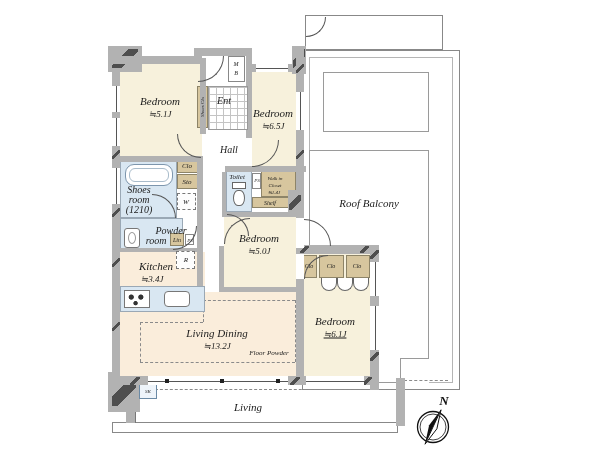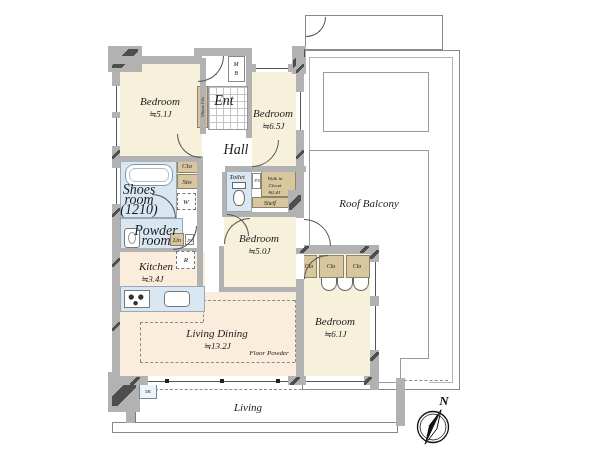--- a/index.html
+++ b/index.html
@@ -47,21 +47,21 @@
      radial-gradient(circle at 66% 38%,#333 2.2px,transparent 3px),
      radial-gradient(circle at 44% 76%,#333 1.8px,transparent 2.6px);}
   .sink{background:#fff;border:1px solid #777;border-radius:4px;}
   .grid{background-color:#fff;border:1px solid #999;background-image:
      linear-gradient(#c4c4c4 1px,transparent 1px),
      linear-gradient(90deg,#c4c4c4 1px,transparent 1px);background-size:7px 7px;}
   
   .lbl{position:absolute;transform:translate(-50%,-50%);text-align:center;white-space:nowrap;line-height:1;}
   .rm{font-size:11px;}
   .sz{font-size:9px;}
-  .md{font-size:14px;}
+  .md{font-size:10px;}
   .sm{font-size:7px;}
   .xs{font-size:6px;}
   .xxs{font-size:5px;}
   .rot{transform:translate(-50%,-50%) rotate(-90deg);}
   .stack{font-size:5px;line-height:1.15;}
   svg text{font-family:"Liberation Serif",serif;}
 </style>
 </head>
 <body>
 
@@ -196,37 +196,37 @@
   <div class="a stove" style="left:124px;top:290px;width:26px;height:18px;"></div>
   <div class="a sink" style="left:164px;top:291px;width:26px;height:16px;"></div>
 
   <div class="lbl rm" style="left:160px;top:101px;">Bedroom</div>
   <div class="lbl sz" style="left:160px;top:114px;">≒5.1J</div>
   <div class="lbl rm" style="left:273px;top:113px;">Bedroom</div>
   <div class="lbl sz" style="left:273px;top:126px;">≒6.5J</div>
   <div class="lbl rm" style="left:259px;top:238px;">Bedroom</div>
   <div class="lbl sz" style="left:259px;top:251px;">≒5.0J</div>
   <div class="lbl rm" style="left:335px;top:321px;">Bedroom</div>
-  <div class="lbl sz" style="left:335px;top:334px;">≒6.1J</div>
+  <div class="lbl sz" style="left:335px;top:334px;text-decoration:underline;">≒6.1J</div>
   <div class="lbl rm" style="left:217px;top:333px;">Living Dining</div>
   <div class="lbl sz" style="left:217px;top:346px;">≒13.2J</div>
   <div class="lbl sm" style="left:269px;top:353px;">Floor Powder</div>
   <div class="lbl rm" style="left:156px;top:266px;">Kitchen</div>
   <div class="lbl sz" style="left:152px;top:279px;">≒3.4J</div>
   <div class="lbl md" style="left:139px;top:190px;">Shoes</div>
   <div class="lbl md" style="left:139px;top:200px;">room</div>
   <div class="lbl md" style="left:139px;top:210px;">(1210)</div>
-  <div class="lbl md" style="left:156px;top:231px;">Powder</div>
+  <div class="lbl md" style="left:171px;top:231px;">Powder</div>
   <div class="lbl md" style="left:156px;top:241px;">room</div>
   <div class="lbl sm" style="left:237px;top:177px;">Toilet</div>
   <div class="lbl xxs" style="left:275px;top:178px;">Walk in</div>
   <div class="lbl xxs" style="left:275px;top:185px;">Closet</div>
   <div class="lbl xxs" style="left:274px;top:192px;">≒1.4J</div>
   <div class="lbl xs" style="left:270px;top:203px;">Shelf</div>
-  <div class="lbl md" style="left:236px;top:150px;">Hall</div>
+  <div class="lbl md" style="left:229px;top:150px;">Hall</div>
   <div class="lbl md" style="left:224px;top:101px;">Ent</div>
   <div class="lbl xxs rot" style="left:202px;top:107px;">Shoes Clo</div>
   <div class="lbl xs" style="left:236px;top:64px;">M</div>
   <div class="lbl xs" style="left:236px;top:73px;">B</div>
   <div class="lbl sm" style="left:187px;top:166px;">Clo</div>
   <div class="lbl sm" style="left:187px;top:182px;">Sto</div>
   <div class="lbl sm" style="left:186px;top:202px;">W</div>
   <div class="lbl xs" style="left:177px;top:240px;">Lin</div>
   <div class="lbl xxs" style="left:190px;top:240px;">PS</div>
   <div class="lbl sm" style="left:186px;top:260px;">R</div>

